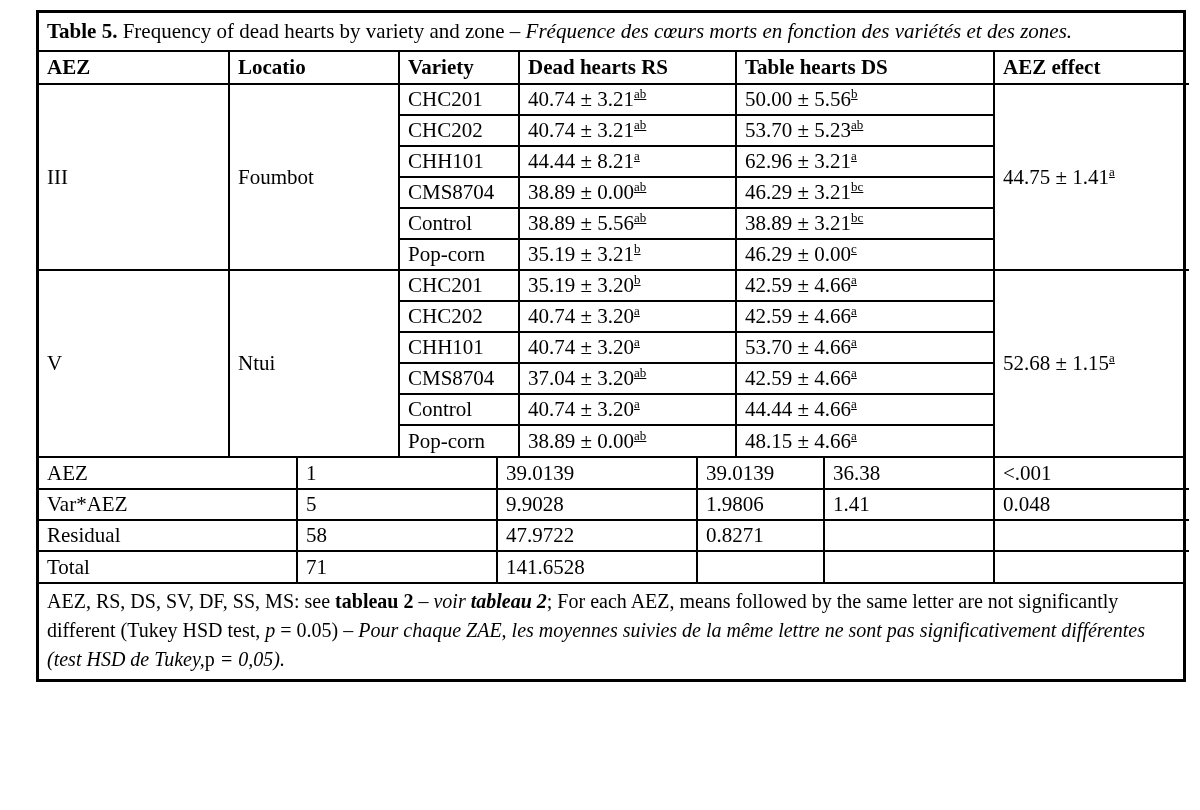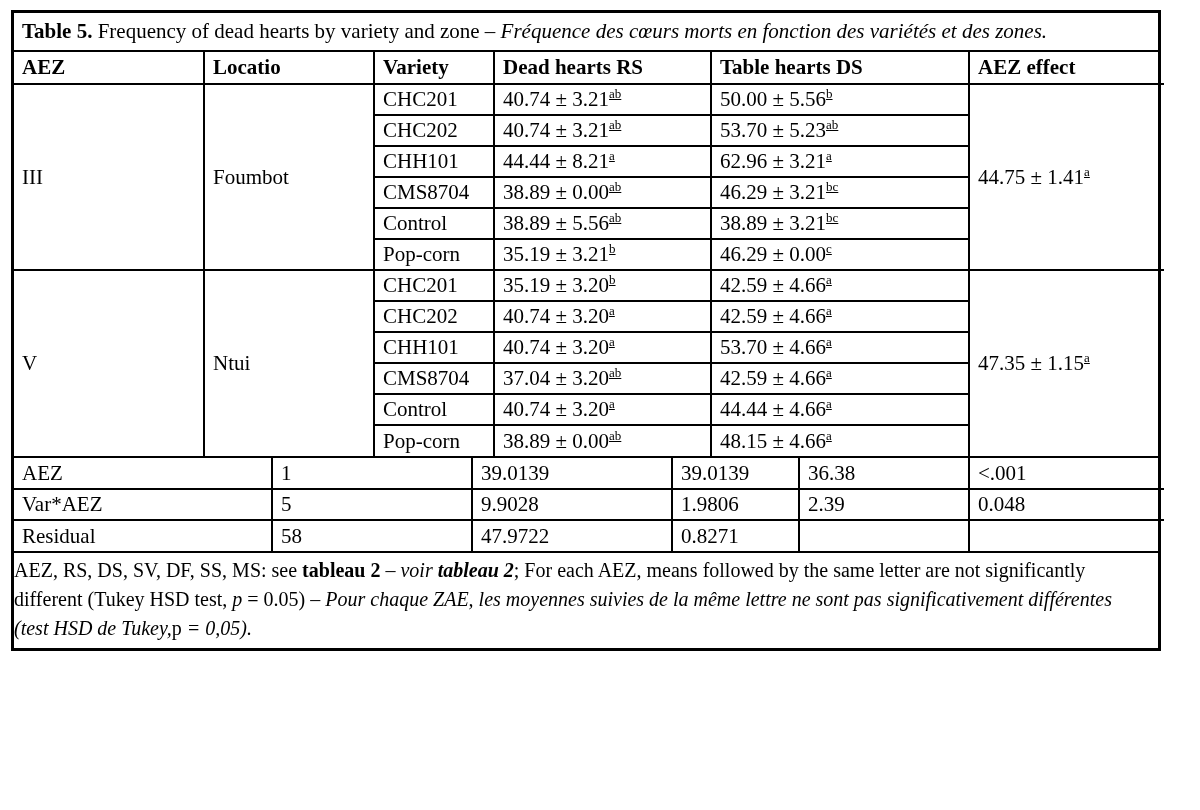--- a/index.html
+++ b/index.html
@@ -11,21 +11,21 @@
   }
   .sheet {
     position: relative;
     width: 1200px;
     height: 810px;
     background: #fff;
     overflow: hidden;
   }
   .table-frame {
     position: absolute;
-    left: 11px;
+    left: 36px;
     top: 10px;
     width: 1150px;
     border: 3px solid #000;
     background: #fff;
   }
   .caption {
     font-size: 21px;
     line-height: 32px;
     padding: 2px 8px 3px 8px;
     border-bottom: 2px solid #000;
@@ -55,21 +55,21 @@
     font-size: 13px;
     line-height: 0;
     vertical-align: super;
     text-decoration: underline;
   }
   .divider { height: 2px; background: #000; }
   .footnote {
     border-top: 2px solid #000;
     font-size: 20px;
     line-height: 29px;
-    padding: 3px 8px 5px 0;
+    padding: 3px 8px 5px 8px;
   }
   .footnote .b { font-weight: bold; }
   .footnote .i { font-style: italic; }
   .footnote .bi { font-weight: bold; font-style: italic; }
 </style>
 </head>
 <body>
 
 <div class="sheet">
   <div class="table-frame">
@@ -130,21 +130,21 @@
         <td><span>35.19 ± 3.21</span><sup>b</sup></td>
         <td><span>46.29 ± 0.00</span><sup>c</sup></td>
       </tr>
 
       <tr>
         <td rowspan="6">V</td>
         <td rowspan="6">Ntui</td>
         <td>CHC201</td>
         <td><span>35.19 ± 3.20</span><sup>b</sup></td>
         <td><span>42.59 ± 4.66</span><sup>a</sup></td>
-        <td rowspan="6"><span>47.35 ± 1.15</span><sup>a</sup></td>
+        <td rowspan="6"><span>52.68 ± 1.15</span><sup>a</sup></td>
       </tr>
       <tr>
         <td>CHC202</td>
         <td><span>40.74 ± 3.20</span><sup>a</sup></td>
         <td><span>42.59 ± 4.66</span><sup>a</sup></td>
       </tr>
       <tr>
         <td>CHH101</td>
         <td><span>40.74 ± 3.20</span><sup>a</sup></td>
         <td><span>53.70 ± 4.66</span><sup>a</sup></td>
@@ -185,31 +185,39 @@
         <td>39.0139</td>
         <td>39.0139</td>
         <td>36.38</td>
         <td>&lt;.001</td>
       </tr>
       <tr>
         <td>Var*AEZ</td>
         <td>5</td>
         <td>9.9028</td>
         <td>1.9806</td>
-        <td>2.39</td>
+        <td>1.41</td>
         <td>0.048</td>
       </tr>
       <tr>
         <td>Residual</td>
         <td>58</td>
         <td>47.9722</td>
         <td>0.8271</td>
         <td></td>
         <td></td>
       </tr>
+      <tr>
+        <td>Total</td>
+        <td>71</td>
+        <td>141.6528</td>
+        <td></td>
+        <td></td>
+        <td></td>
+      </tr>
     </tbody>
       </table>
 
     <div class="footnote">
       <span>AEZ, RS, DS, SV, DF, SS, MS: see </span><span class="b">tableau 2</span><span> – </span><span class="i">voir </span><span class="bi">tableau 2</span><span>; For each AEZ, means followed by the same letter are not significantly different (Tukey HSD test, </span><span class="i">p</span><span> = 0.05) – </span><span class="i">Pour chaque ZAE, les moyennes suivies de la même lettre ne sont pas significativement différentes (test HSD de Tukey,</span><span>p</span><span class="i"> = 0,05).</span>
     </div>
 
   </div>
 </div>
 

